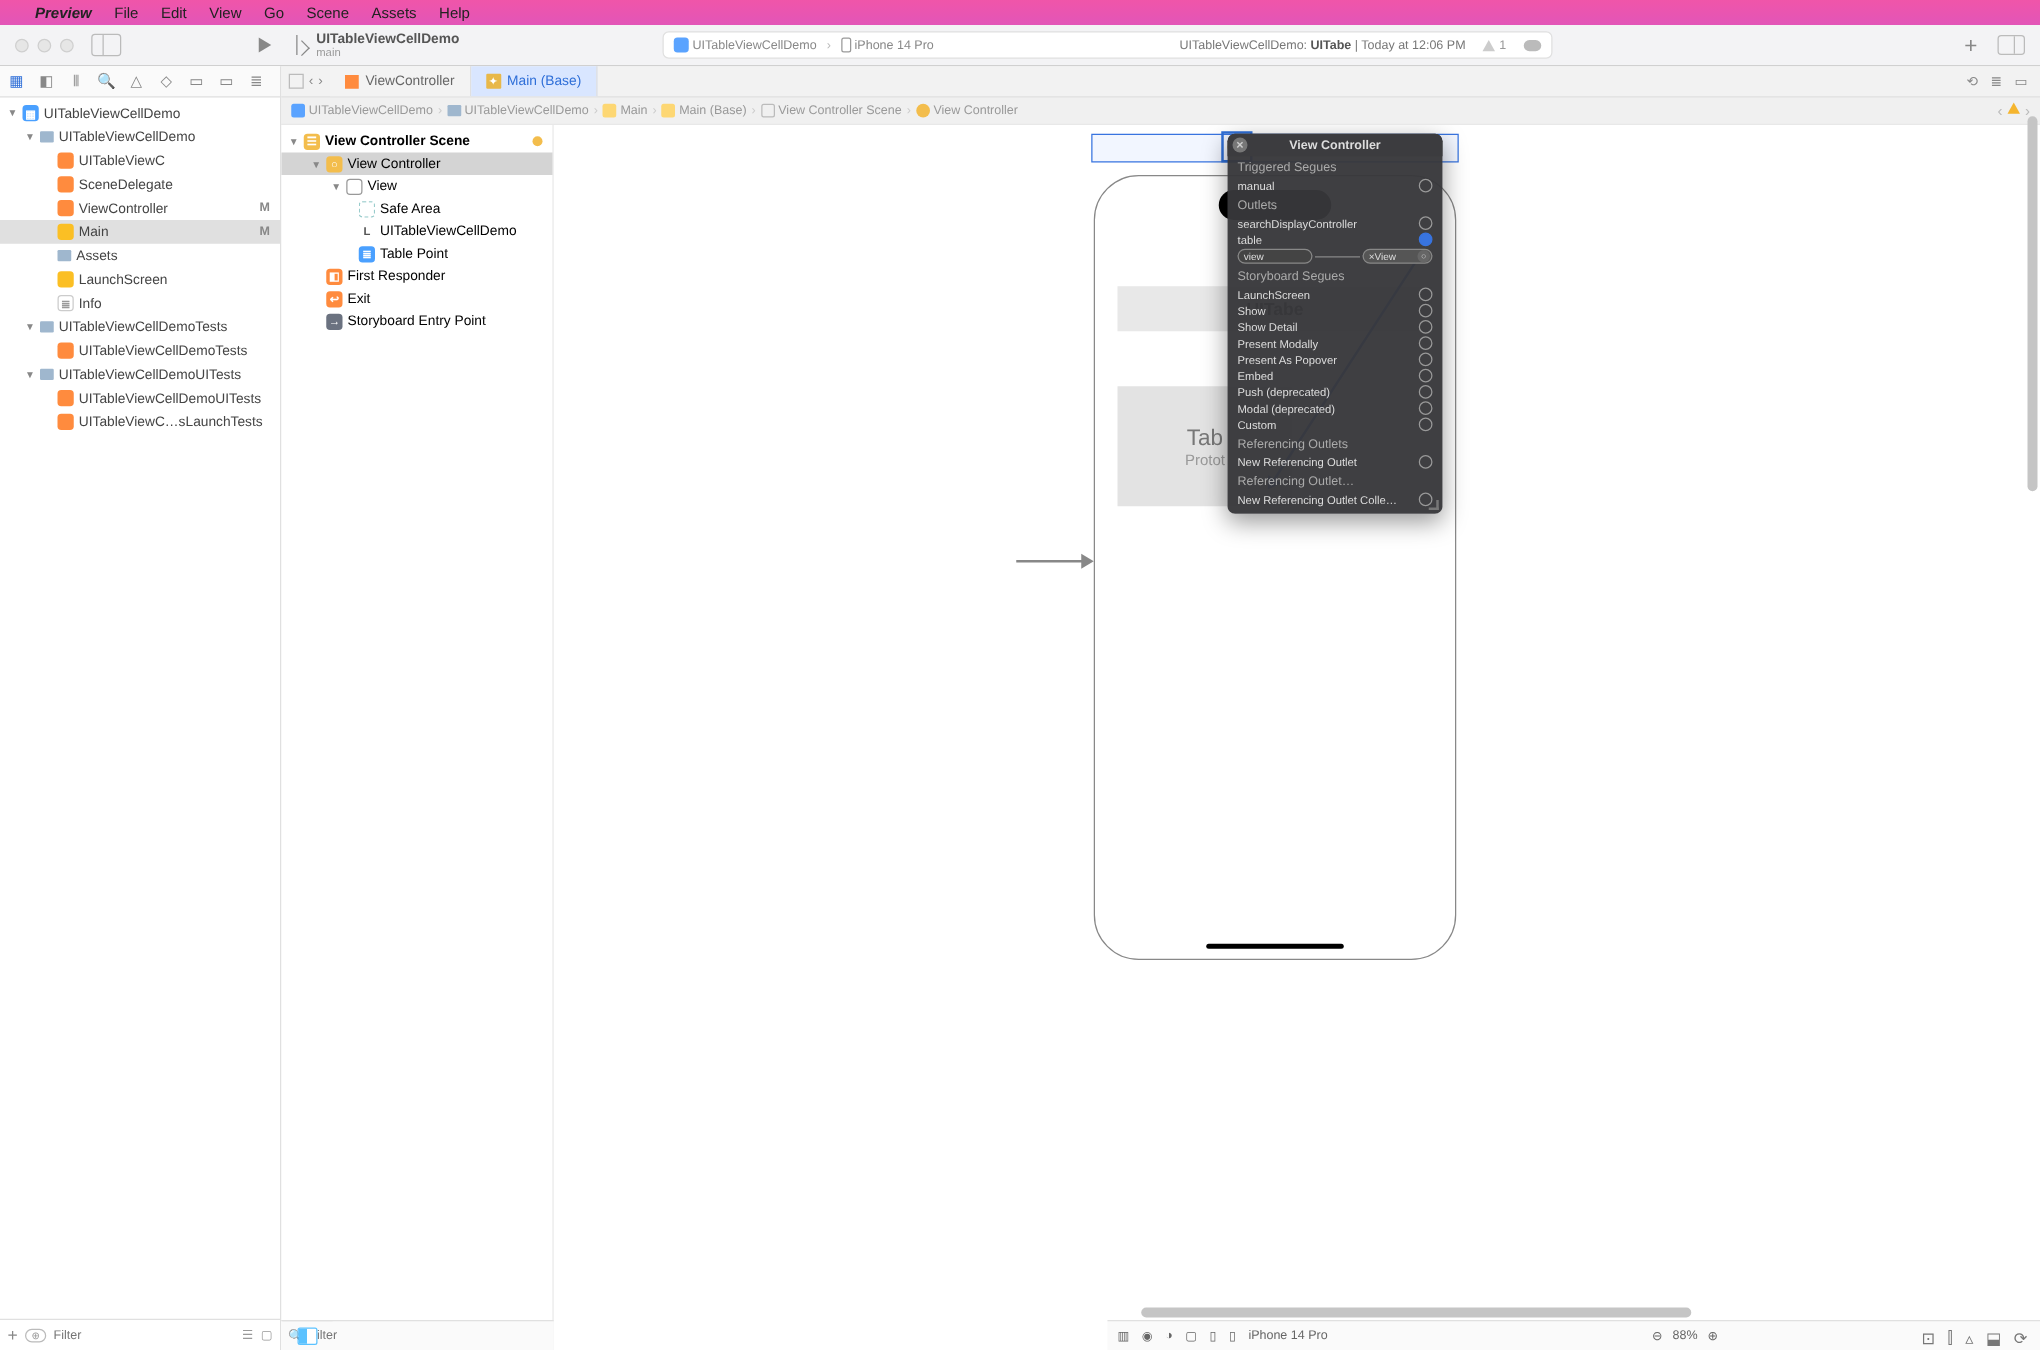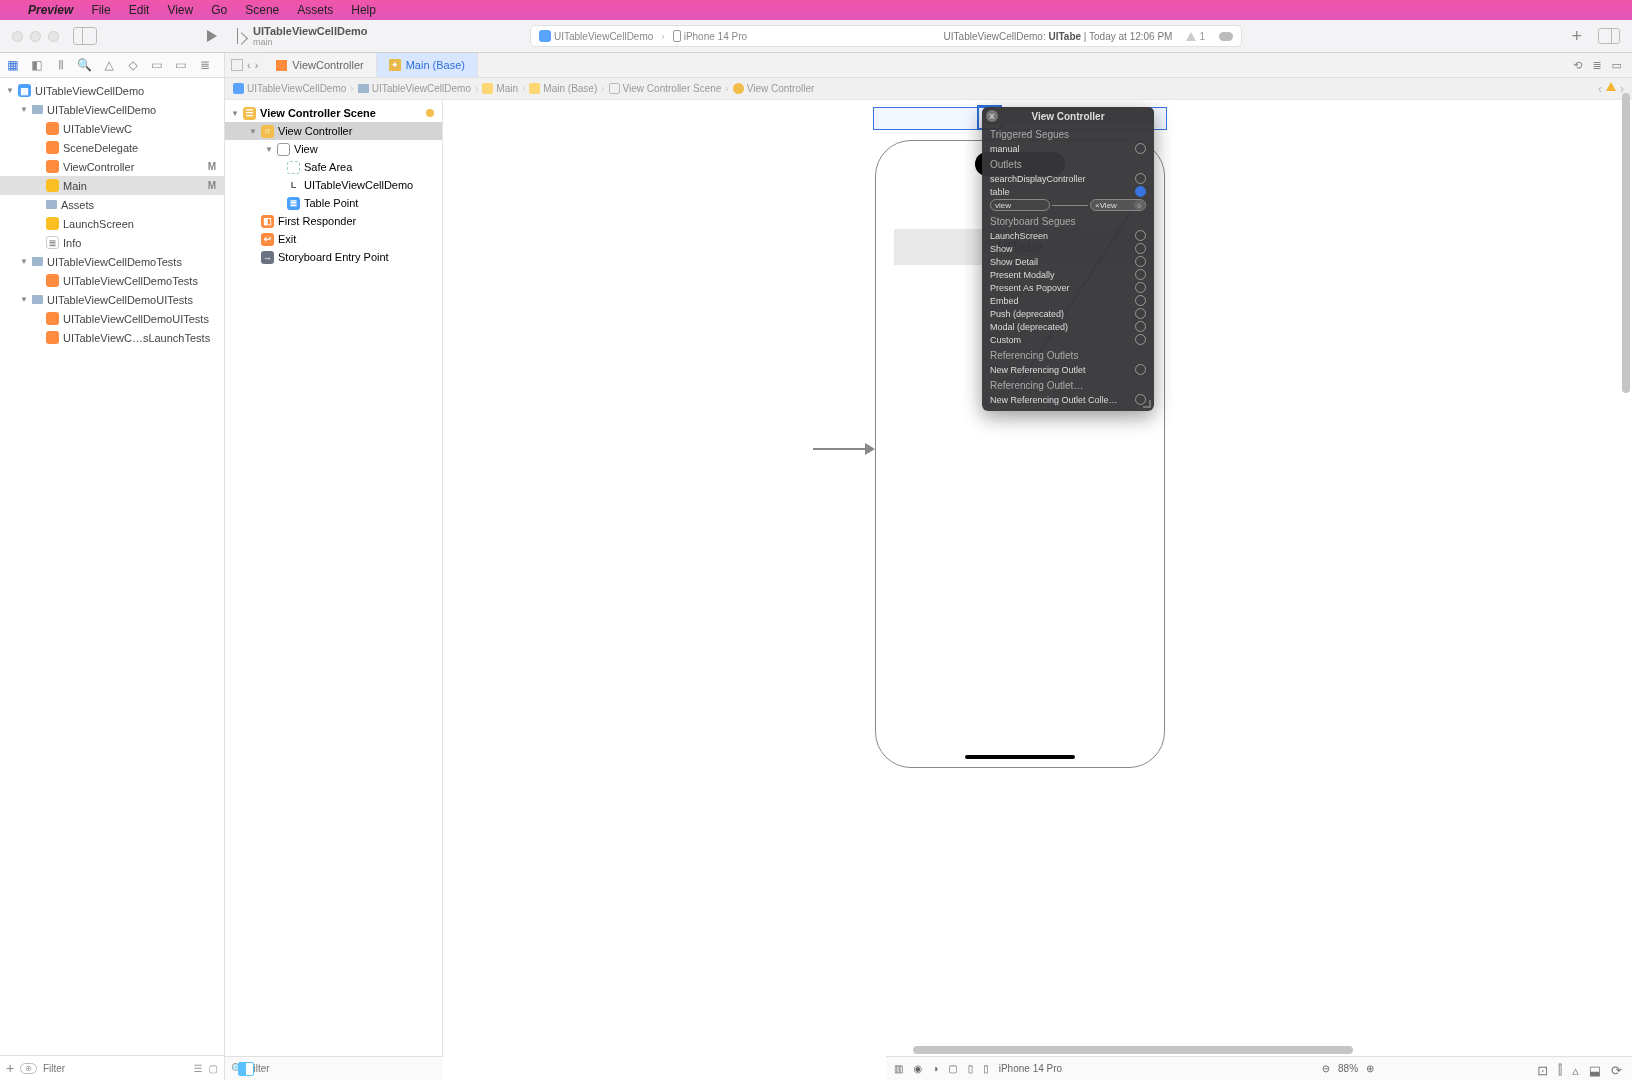--- a/index.html
+++ b/index.html
@@ -408,20 +408,24 @@
         <div class="scene-sel"></div>
         <div class="scene-dock">
             <div class="vcico"></div>
           </div>
         <div class="entry-arrow"></div>
         <div class="iphone">
           <div class="notch"></div>
           <div class="navbar">
               <span>UITabe</span>
             </div>
+          <div class="tablearea">
+            <div style="font-size:18px;color:#777;font-weight:400">Tab</div>
+            <div style="font-size:12px;color:#999">Protot</div>
+          </div>
           <div class="home"></div>
         </div>
 
         <div class="drag-line"></div>
 
         <div class="hud">
           <div class="hud-title">
             <span class="close">×</span>
             <span class="t">View Controller</span>
           </div>

